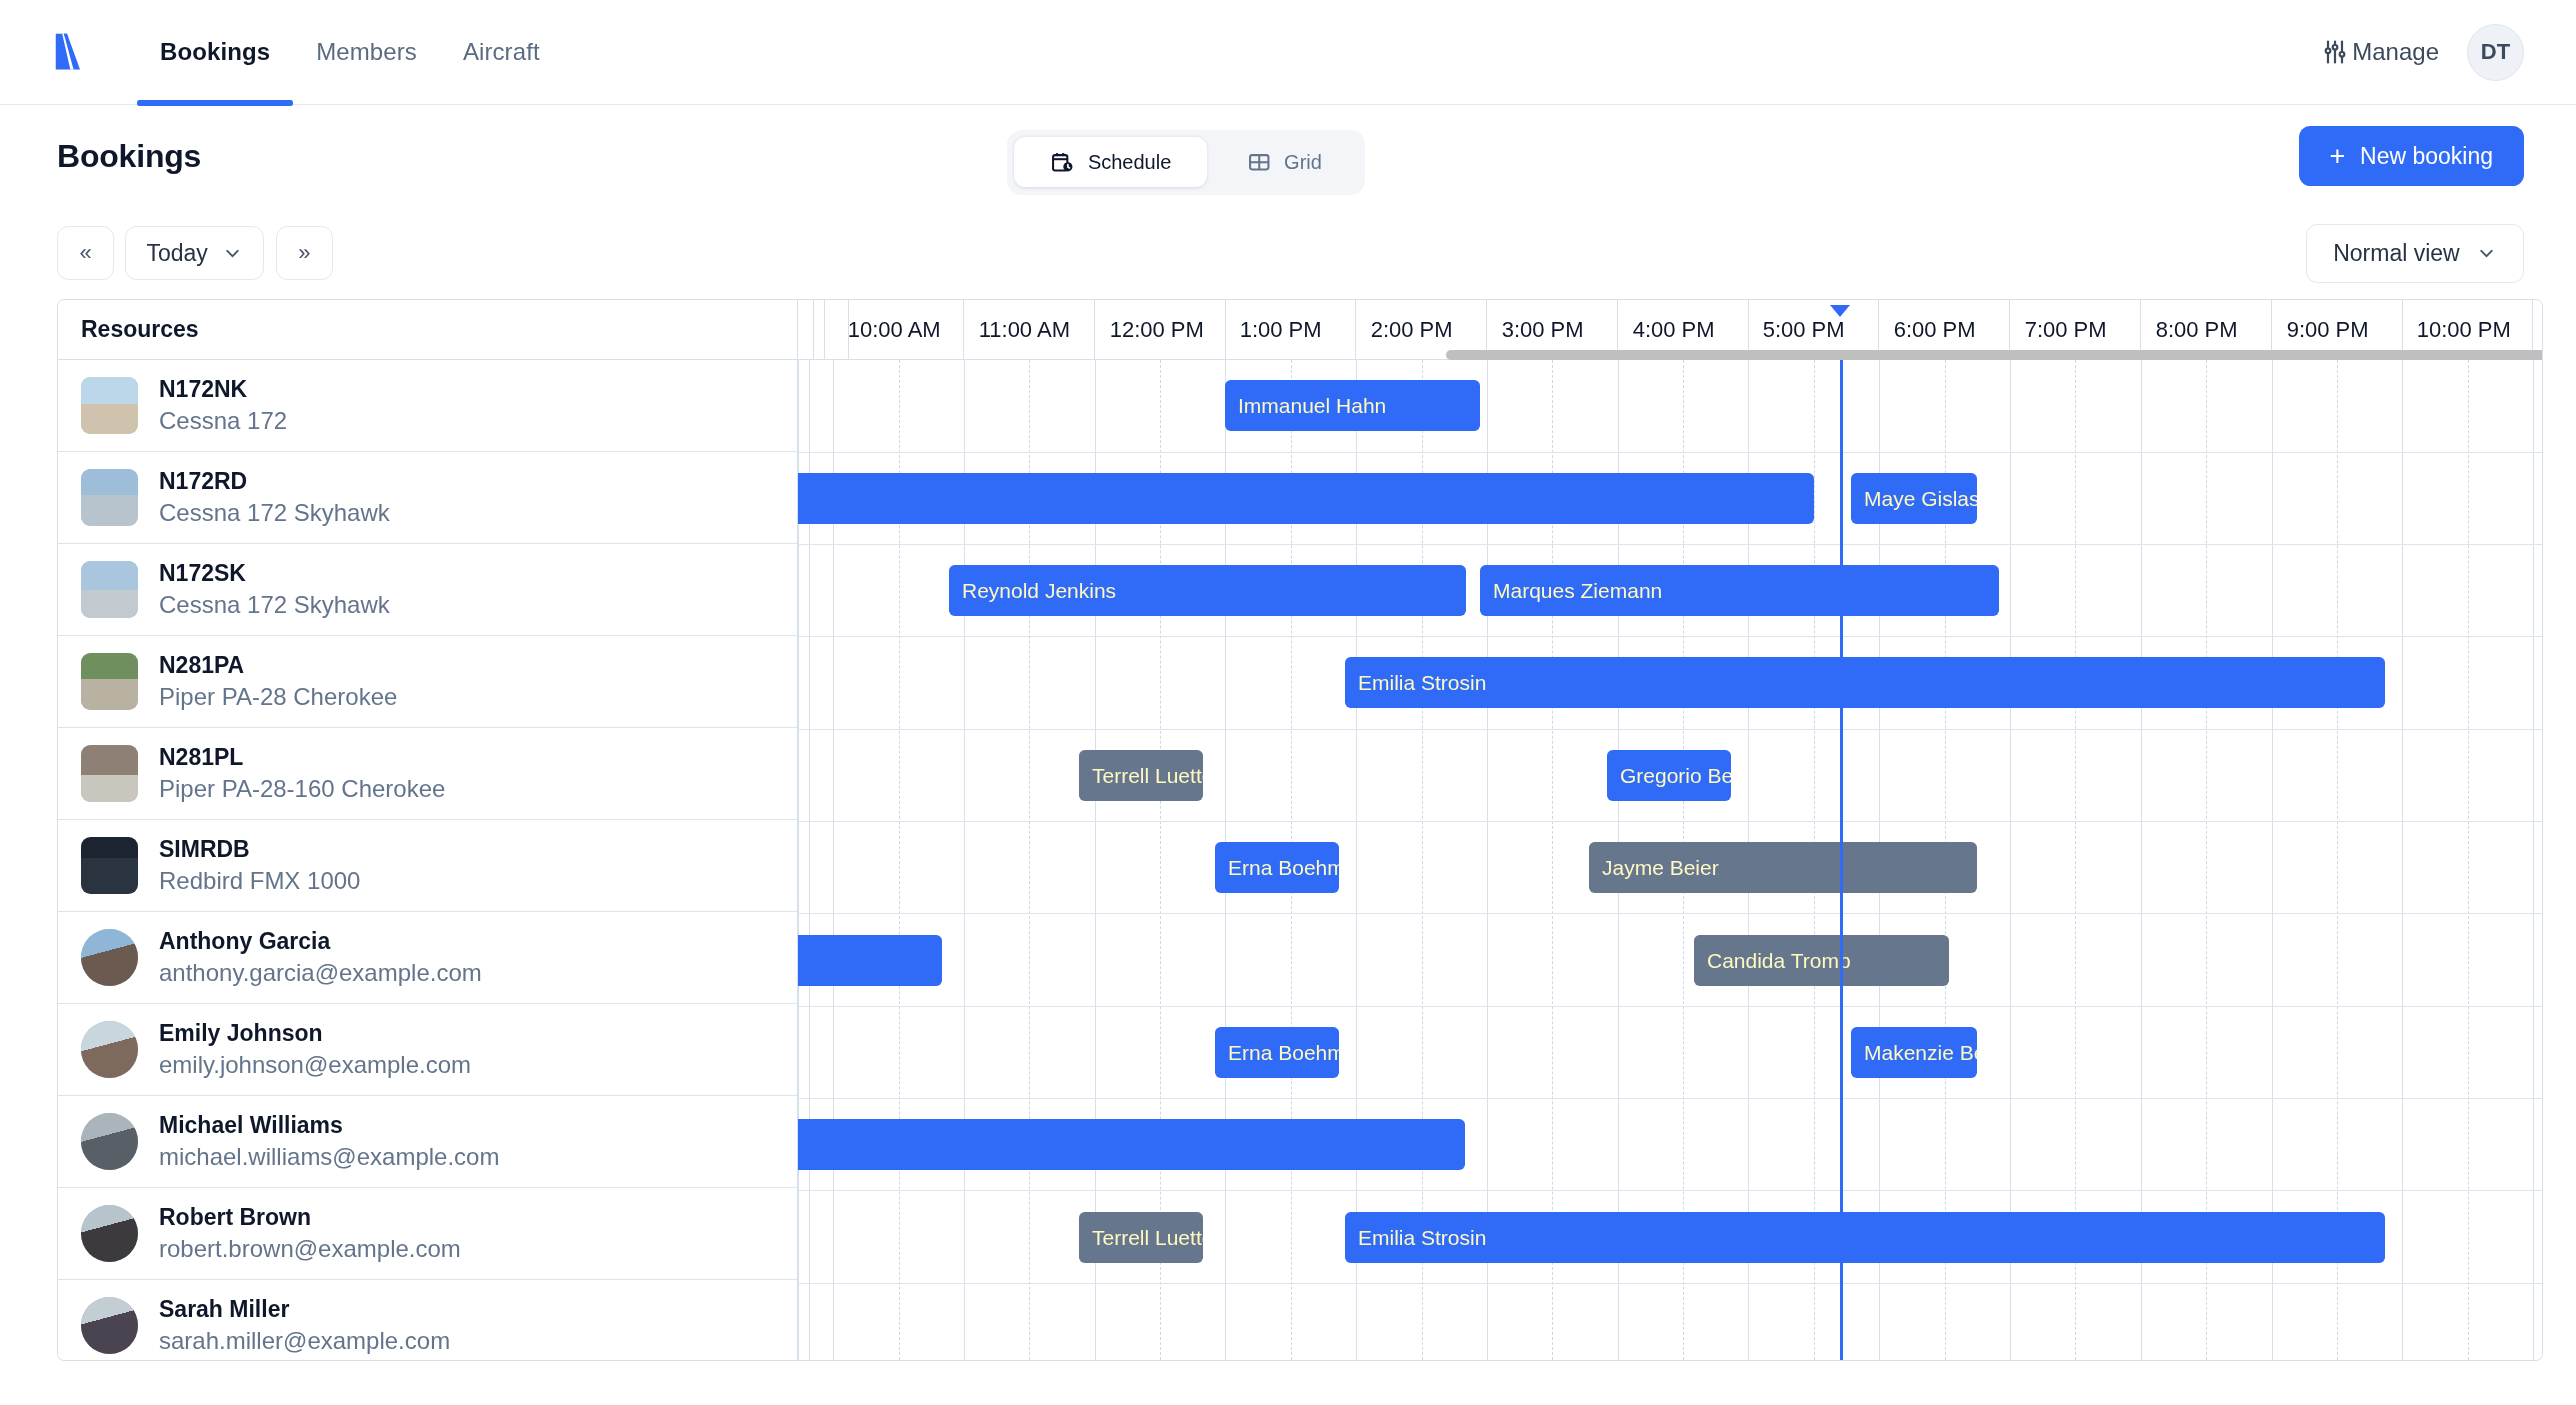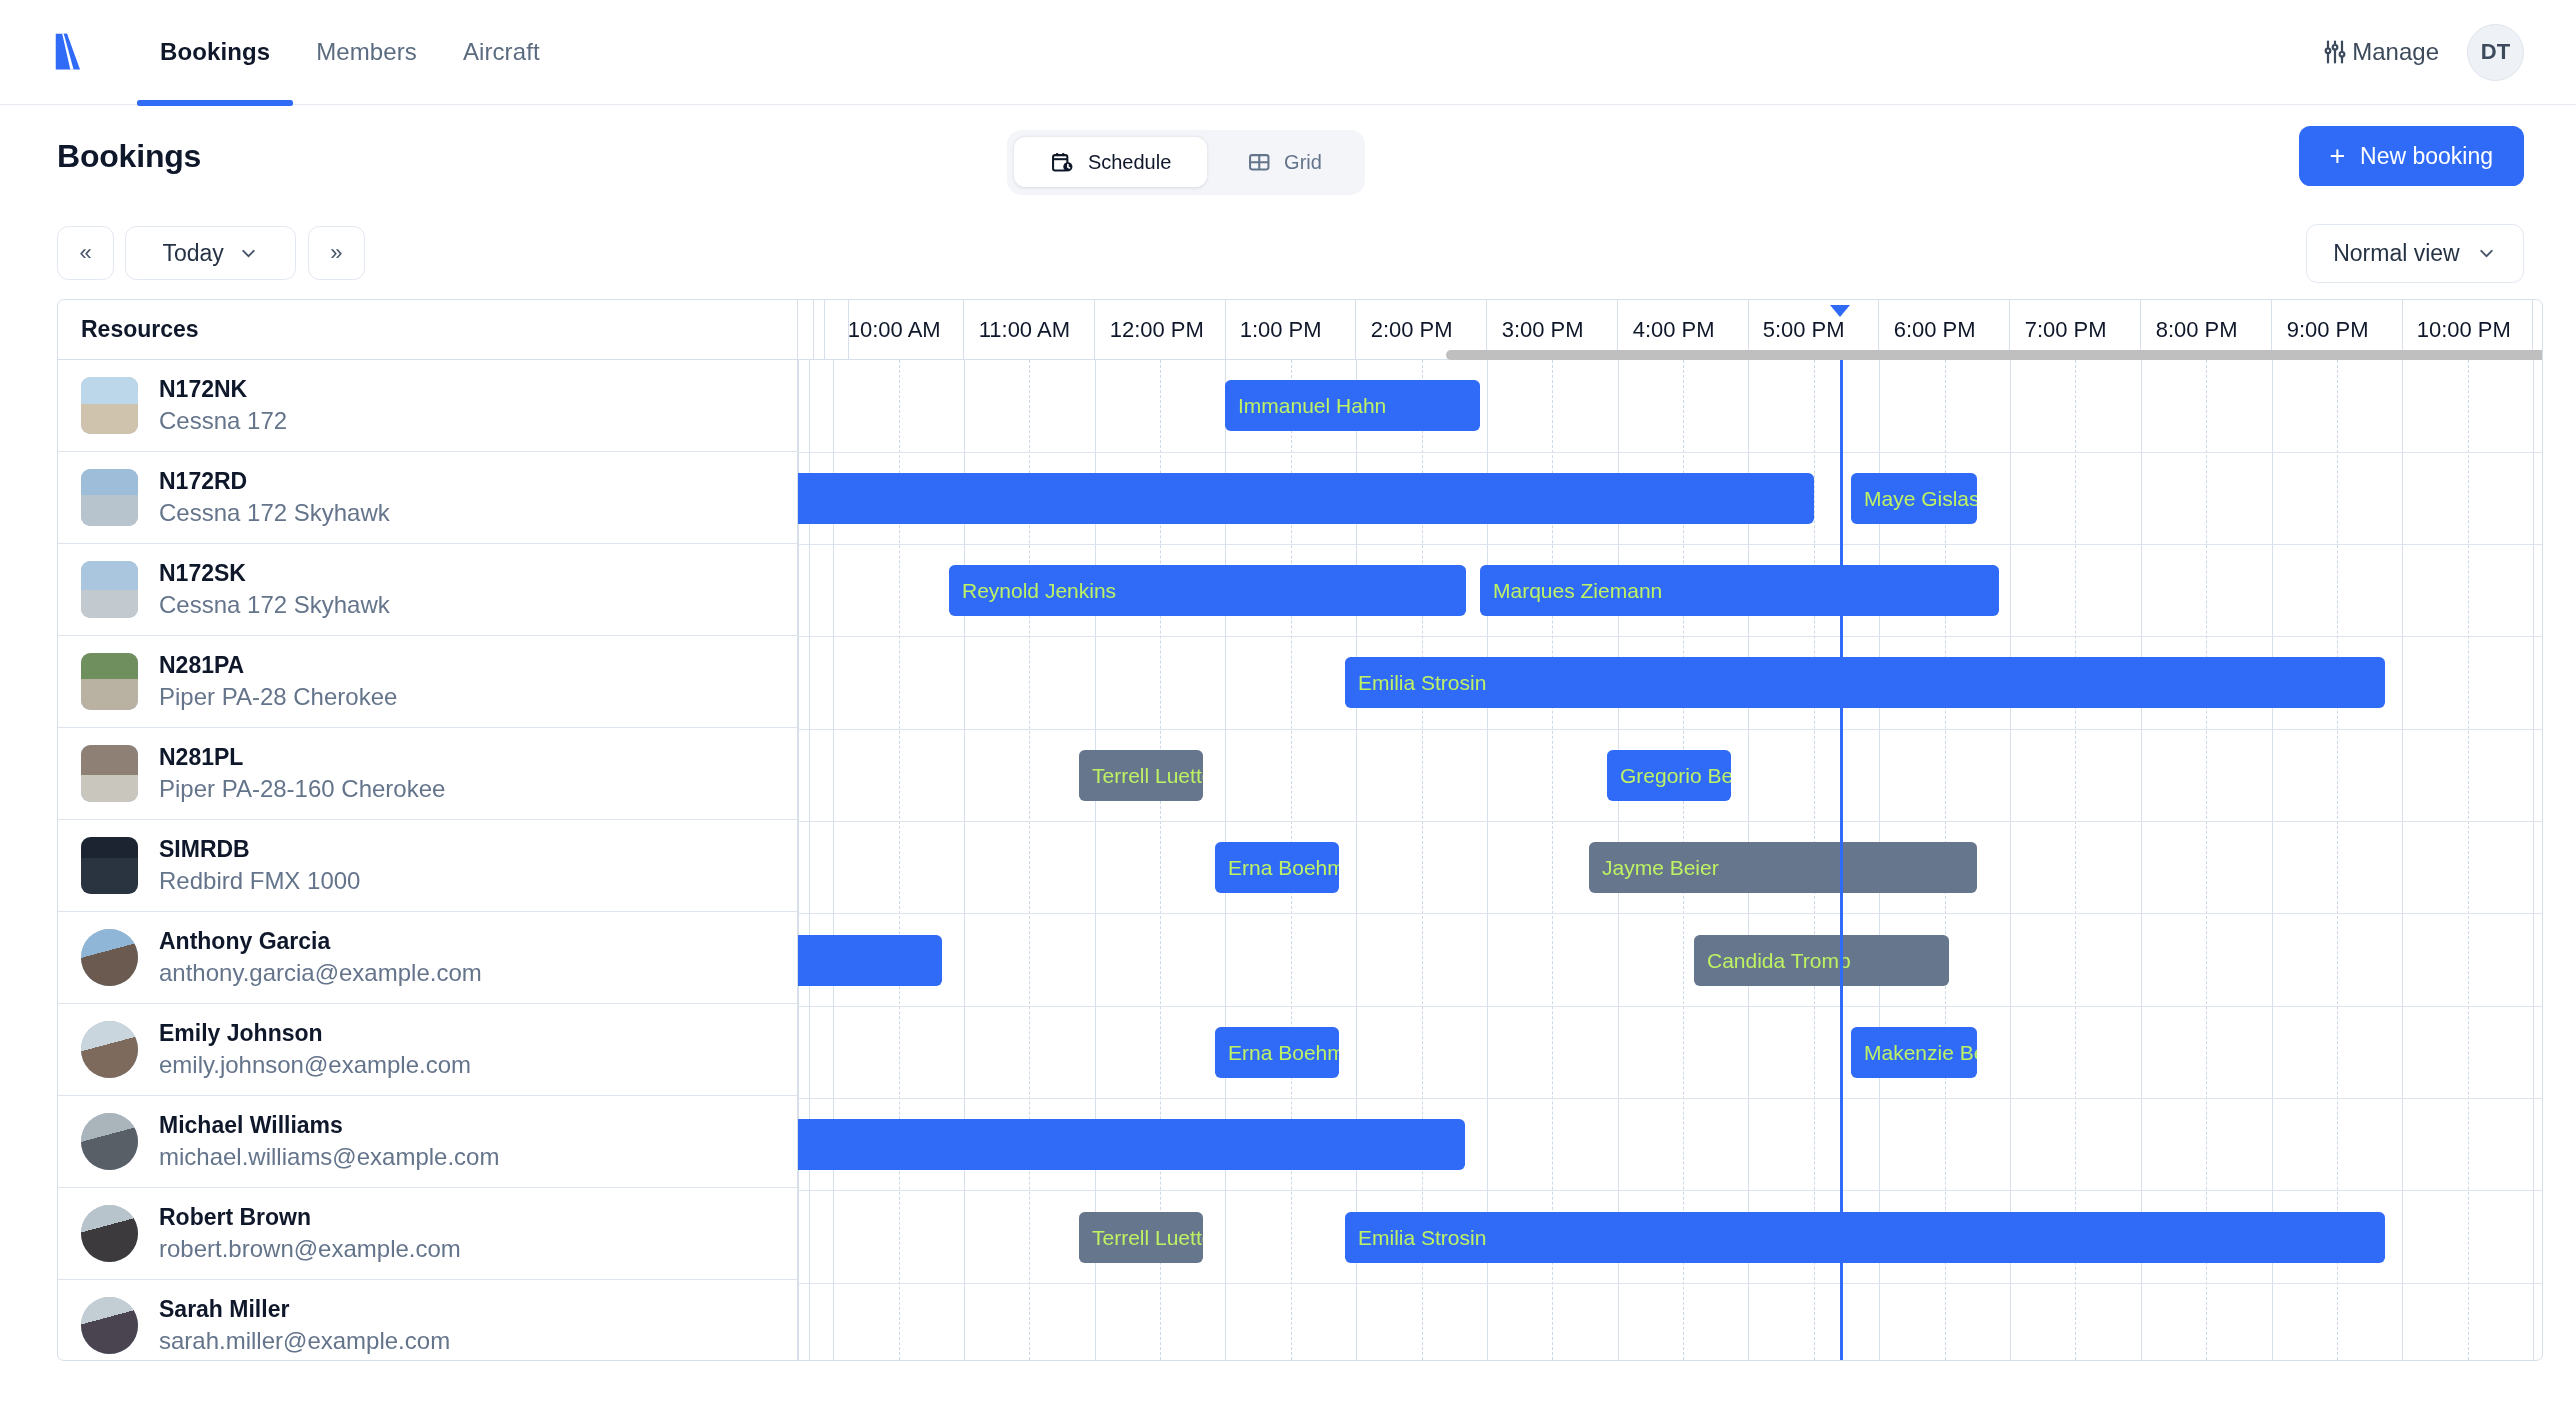--- a/index.html
+++ b/index.html
@@ -86,21 +86,21 @@
     padding: 0 52px 0 57px;
   }
   .btn-ghost {
     background: #fff; border: 0.8px solid #e2e8f0; border-radius: 11.4px;
     height: 54px; min-width: 57px;
     display: flex; align-items: center; justify-content: center;
     font-size: 22px; color: #475569; cursor: pointer;
     padding: 0 14.7px;
   }
   .btn-today {
-    margin: 0 11.4px; padding: 0 36px; gap: 14.7px;
+    margin: 0 11.4px; padding: 0 20px; gap: 14.7px;
   }
   .btn-today .lbl { font-size: 23px; color: #263345; }
   .chev { display: block; }
   .view-select {
     margin-left: auto;
     background: #fff; border: 0.8px solid #e2e8f0; border-radius: 11.4px;
     height: 59px; display: flex; align-items: center; gap: 16.3px;
     padding: 0 26px; font-size: 23px; color: #263345; cursor: pointer;
   }
 
@@ -151,21 +151,21 @@
   .canvas { position: absolute; top: 60px; left: 0; right: 0; bottom: 0; }
   .vline { position: absolute; top: 0; bottom: 0; width: 0.8px; background: #d7dfea; }
   .vline.half { background: none; border-left: 0.8px dashed #cdd8e6; }
   .rowline { position: absolute; left: 0; right: 0; height: 0.8px; background: #dde4ee; }
 
   .evt {
     position: absolute; height: 51px;
     border-radius: 5.7px;
     display: flex; align-items: center;
     padding-left: 13px;
-    font-size: 21px; color: #bef264;
+    font-size: 21px; color: #fef9c3;
     white-space: nowrap; overflow: hidden;
     cursor: pointer;
   }
   .evt.blue { background: #2f6bf6; }
   .evt.gray { background: #667competence; }
   .evt.gray { background: #66768c; }
 
   .nowline { position: absolute; top: 0; bottom: 0; width: 2.5px; background: #2f6bf6; z-index: 5; }
   .nowmark {
     position: absolute; top: 4.9px; width: 0; height: 0;

